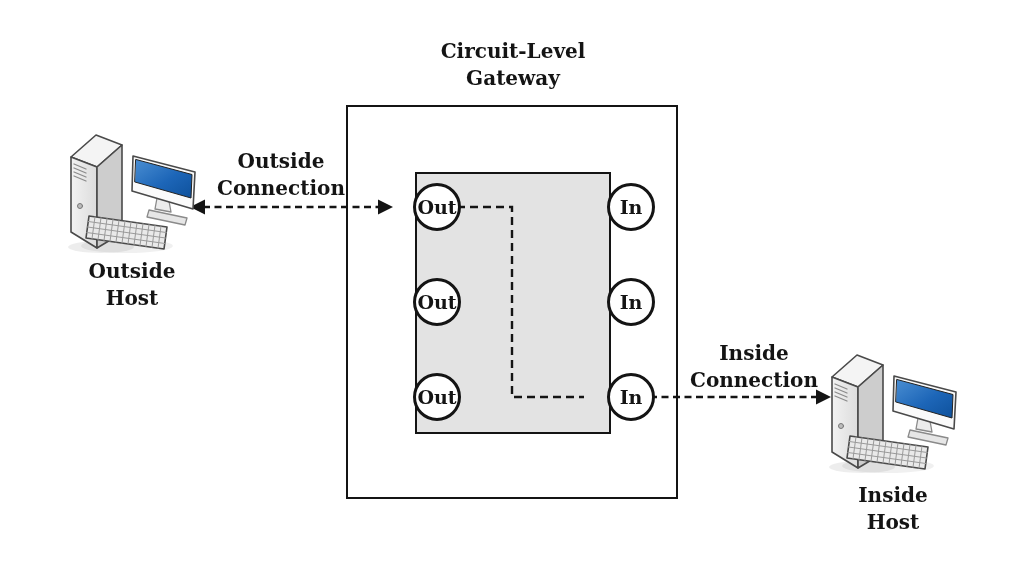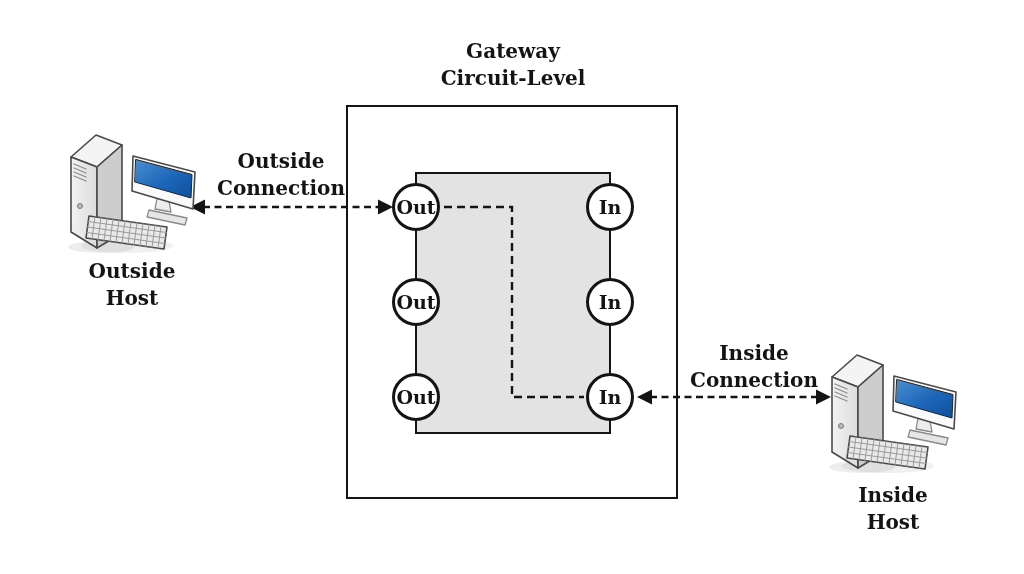--- a/index.html
+++ b/index.html
@@ -16,21 +16,21 @@
     position:absolute;left:415px;top:172px;width:196px;height:262px;
     border:2px solid #141414;background:#e3e3e3;box-sizing:border-box;z-index:1;
   }
   
   .layer{position:absolute;left:0;top:0;z-index:2;pointer-events:none;}
   
   .port{
     position:absolute;width:48px;height:48px;box-sizing:border-box;
     border:3px solid #141414;border-radius:50%;background:#ffffff;
     display:flex;align-items:center;justify-content:center;
-    font-weight:700;font-size:19px;z-index:3;
+    font-weight:700;font-size:19px;z-index:3;margin-left:21px;
   }
   .port-out-0{left:392px;top:183px}
   .port-out-1{left:392px;top:278px}
   .port-out-2{left:392px;top:373px}
   .port-in-0{left:586px;top:183px}
   .port-in-1{left:586px;top:278px}
   .port-in-2{left:586px;top:373px}
   
   .label{
     position:absolute;transform:translateX(-50%);text-align:center;
@@ -105,22 +105,22 @@
   </svg>
 
   <div class="port port-out-0">Out</div>
   <div class="port port-out-1">Out</div>
   <div class="port port-out-2">Out</div>
   <div class="port port-in-0">In</div>
   <div class="port port-in-1">In</div>
   <div class="port port-in-2">In</div>
 
   <div class="label title-label">
+    <div>Circuit-Level</div>
     <div>Gateway</div>
-    <div>Circuit-Level</div>
   </div>
 
   <div class="label outside-conn-label">
     <div>Outside</div>
     <div>Connection</div>
   </div>
 
   <div class="label inside-conn-label">
     <div>Inside</div>
     <div>Connection</div>

